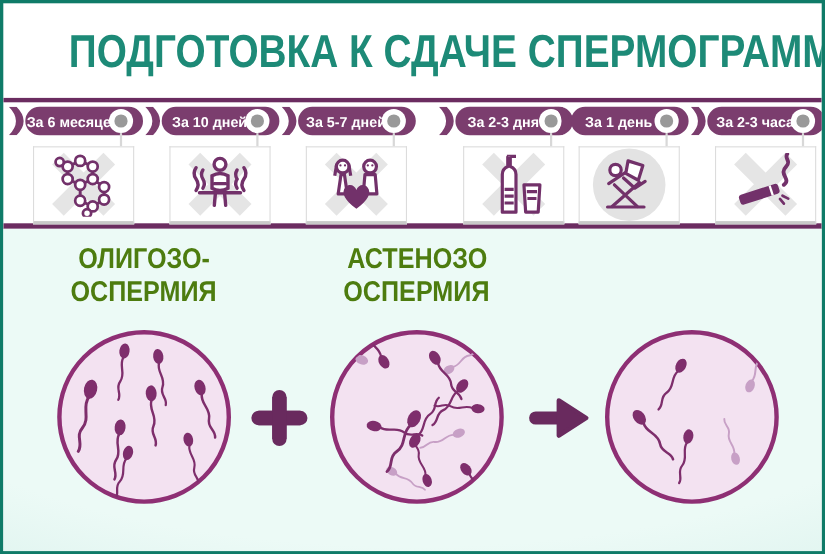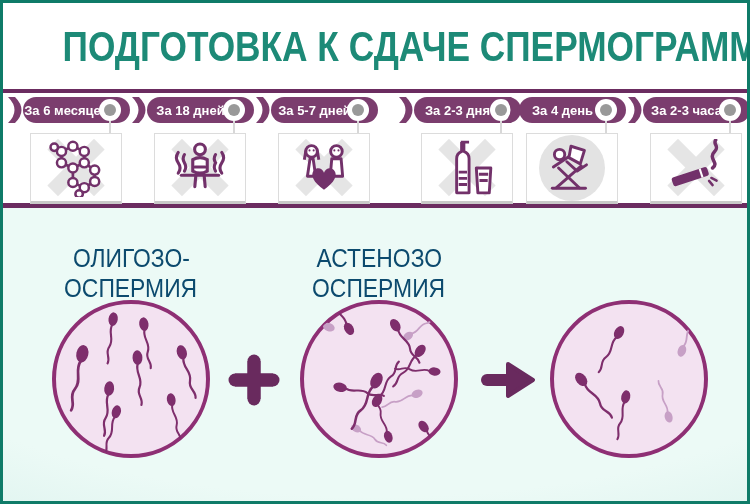--- a/index.html
+++ b/index.html
@@ -29,22 +29,22 @@
         display:flex;align-items:center;justify-content:center;}
   .xwrap{position:relative;width:76px;height:58px;display:flex;align-items:center;justify-content:center;}
   .xbar{position:absolute;left:5px;top:21px;width:66px;height:15px;background:#e5e5e5;}
   .xbar.a{transform:rotate(45deg);}
   .xbar.b{transform:rotate(-45deg);}
   .graycircle{position:absolute;left:5px;top:-4px;width:66px;height:66px;border-radius:50%;background:#e3e3e3;}
   .icon-svg{position:relative;z-index:2;}
   
   .bottom{position:absolute;top:205px;left:0;width:744px;height:293px;
           background:radial-gradient(ellipse 120% 110% at 50% 38%,#ecfaf6 55%,#ddf3ee 80%,#b9e3d9 100%);}
-  .cond{position:absolute;top:240px;width:220px;text-align:center;font-size:26px;font-weight:normal;
-        color:#0c4a6e;line-height:1.16;}
+  .cond{position:absolute;top:217px;width:220px;text-align:center;font-size:26px;font-weight:bold;
+        color:#4d7c0f;line-height:1.16;}
   .cond .condensed{display:inline-block;transform:scaleX(0.88);transform-origin:50% 50%;white-space:nowrap;}
   .petri{position:absolute;width:170px;height:170px;}
   .op{position:absolute;}
 </style>
 </head>
 <body>
 
 <div class="stage">
 
   <svg width="0" height="0" style="position:absolute" aria-hidden="true">
@@ -101,21 +101,21 @@
         </svg>
       </div>
     </div>
   </div>
 
   <div class="tl-col" style="left:127px">
     <svg class="chev" width="16" height="26">
         <use href="#chevpiece"></use>
       </svg>
     <div class="pill">
-        <span>За 18 дней</span>
+        <span>За 10 дней</span>
       </div>
     <div class="node">
         <div class="dot"></div>
       </div>
     <div class="drop"></div>
     <div class="ibox">
       <div class="xwrap">
         <div class="xbar a"></div>
         <div class="xbar b"></div>
         <svg class="icon-svg" width="58" height="58" viewBox="0 0 56 56">
@@ -194,21 +194,21 @@
         </svg>
       </div>
     </div>
   </div>
 
   <div class="tl-col" style="left:499px">
     <svg class="chev" width="16" height="26">
         <use href="#chevpiece"></use>
       </svg>
     <div class="pill">
-        <span>За 4 день</span>
+        <span>За 1 день</span>
       </div>
     <div class="node">
         <div class="dot"></div>
       </div>
     <div class="drop"></div>
     <div class="ibox">
       <div class="xwrap">
         <div class="graycircle"></div>
         <svg class="icon-svg" width="58" height="58" viewBox="0 0 56 56">
           <g stroke="#72316a" stroke-width="2.8" fill="none" stroke-linecap="round" stroke-linejoin="round">

